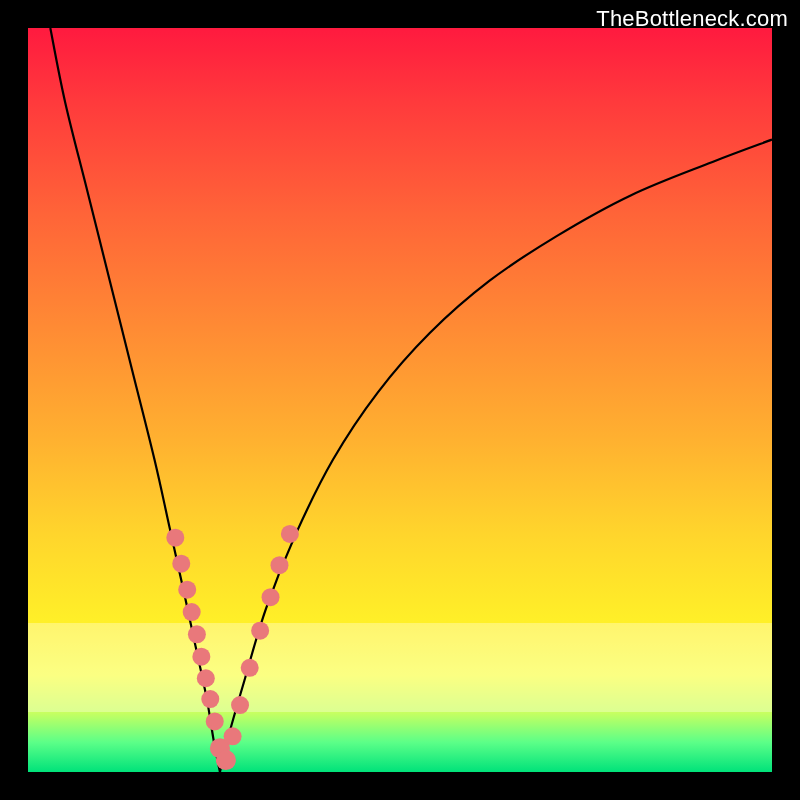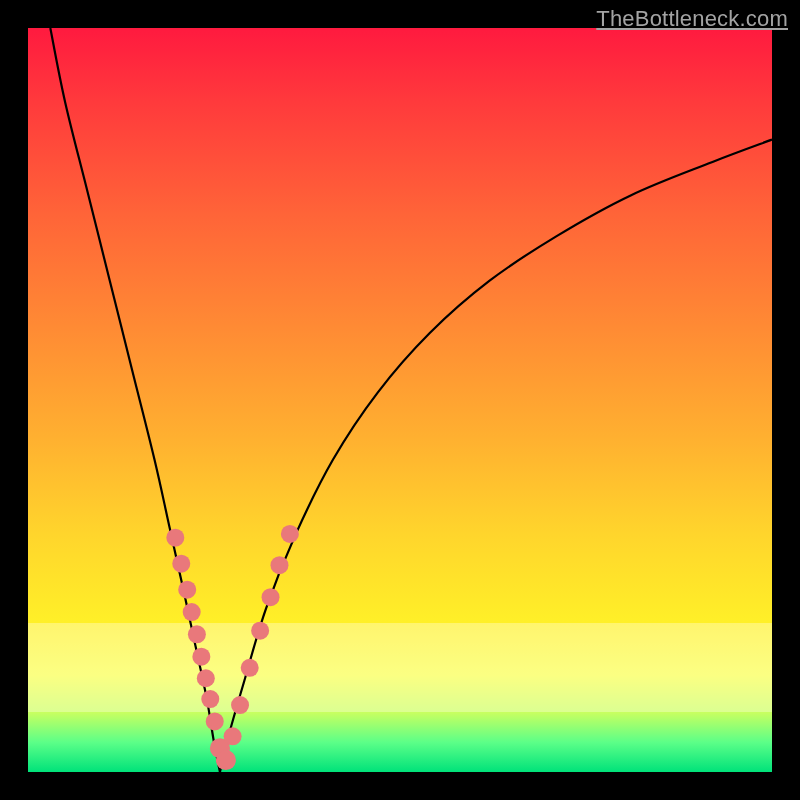--- a/index.html
+++ b/index.html
@@ -54,26 +54,25 @@
     left: 0;
     top: 0;
     width: 100%;
     height: 100%;
     pointer-events: none;
   }
   .watermark {
     position: absolute;
     top: 6px;
     right: 12px;
-    color: #a3a3a3;
+    color: #ffffff;
     font-size: 22px;
     letter-spacing: 0.2px;
     font-weight: 400;
     user-select: none;
-    text-decoration: underline;
   }
   
   .dot {
     fill: #e9787b;
     stroke: none;
   }
   .curve {
     fill: none;
     stroke: #000;
     stroke-width: 2.2;

